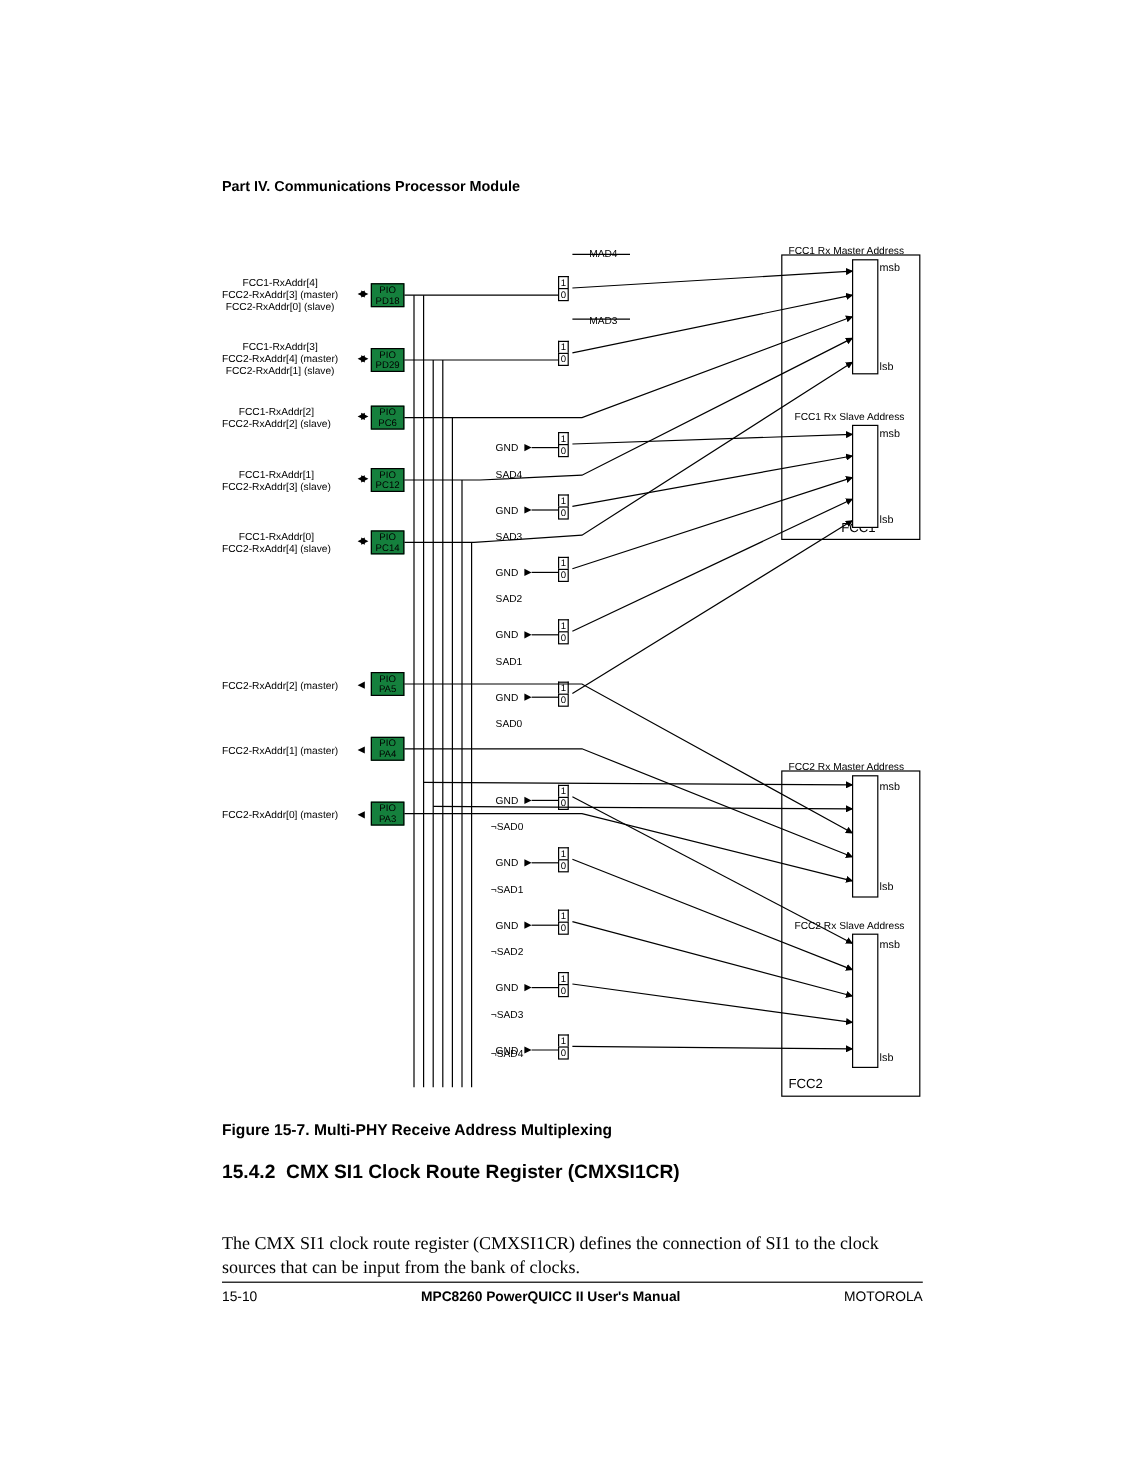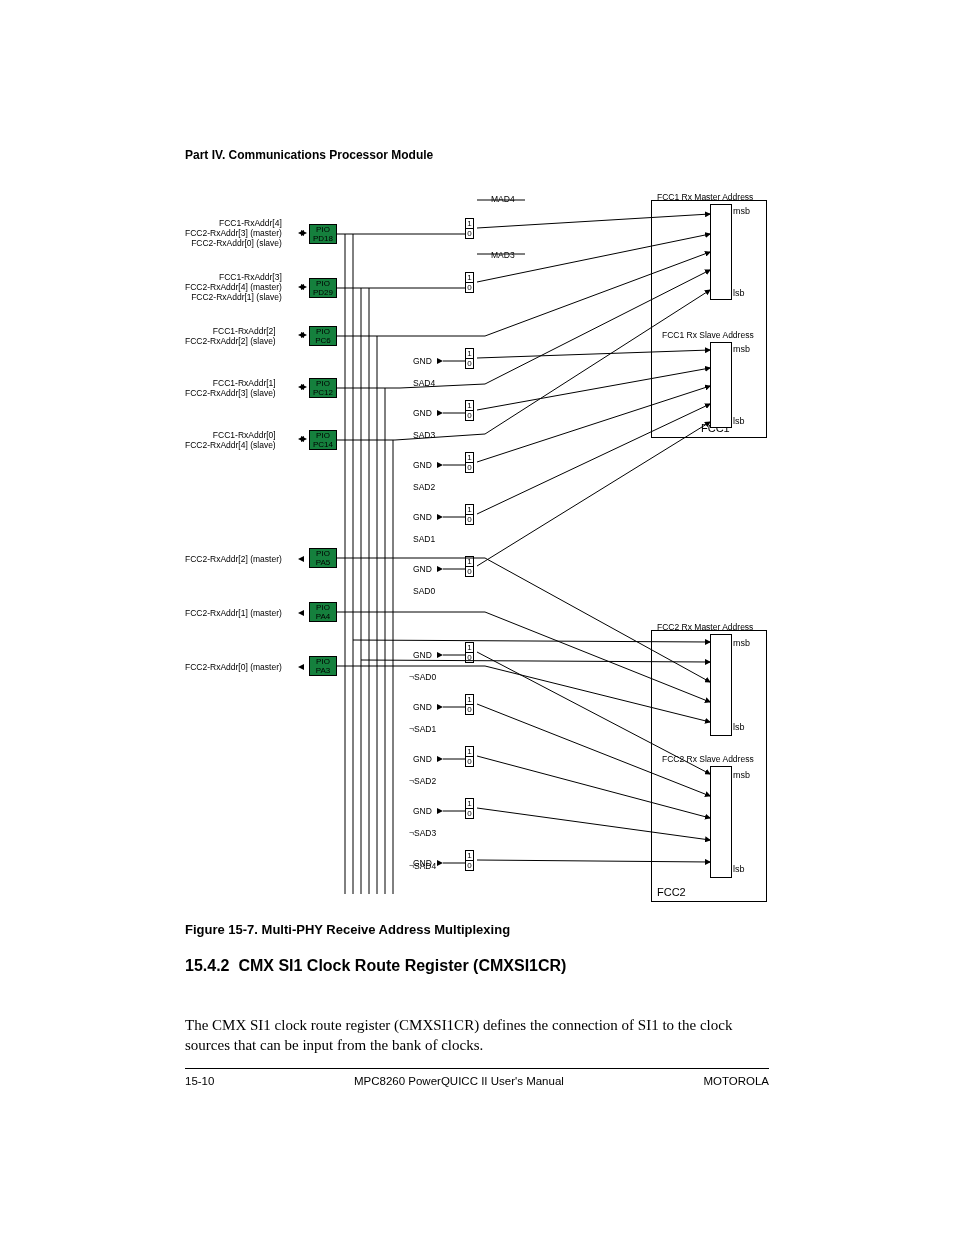--- a/index.html
+++ b/index.html
@@ -14,33 +14,33 @@
   .page {
     position: absolute;
     left: 185px;
     top: 148px;
     width: 584px;
   }
   .part-header {
     font-family: Helvetica, Arial, sans-serif;
     font-weight: bold;
     font-size: 12px;
-    margin-bottom: 32px;
+    margin-bottom: 44px;
   }
   .diagram-area {
     position: relative;
     width: 584px;
     height: 720px;
     font-family: Helvetica, Arial, sans-serif;
   }
   .left-label {
     position: absolute;
     font-size: 8.5px;
     line-height: 10px;
-    text-align: right;
+    text-align: center;
     white-space: nowrap;
   }
   .pio-box {
     position: absolute;
     border: 1px solid #000;
     width: 26px;
     height: 18px;
     font-size: 8px;
     line-height: 9px;
     text-align: center;
@@ -116,21 +116,21 @@
     left: 185px;
     top: 1068px;
     width: 584px;
     border-top: 1px solid #000;
     padding-top: 6px;
     font-family: Helvetica, Arial, sans-serif;
     font-size: 11.5px;
     display: flex;
     justify-content: space-between;
   }
-  .footer .center { font-weight: normal; }
+  .footer .center { font-weight: bold; }
 </style>
 </head>
 <body>
 
 <div class="page">
   <div class="part-header">Part IV.  Communications Processor Module</div>
 
   <div class="diagram-area">
 
     <div class="big-box" style="left:466px; top:6px; width:114px; height:236px;"></div>

